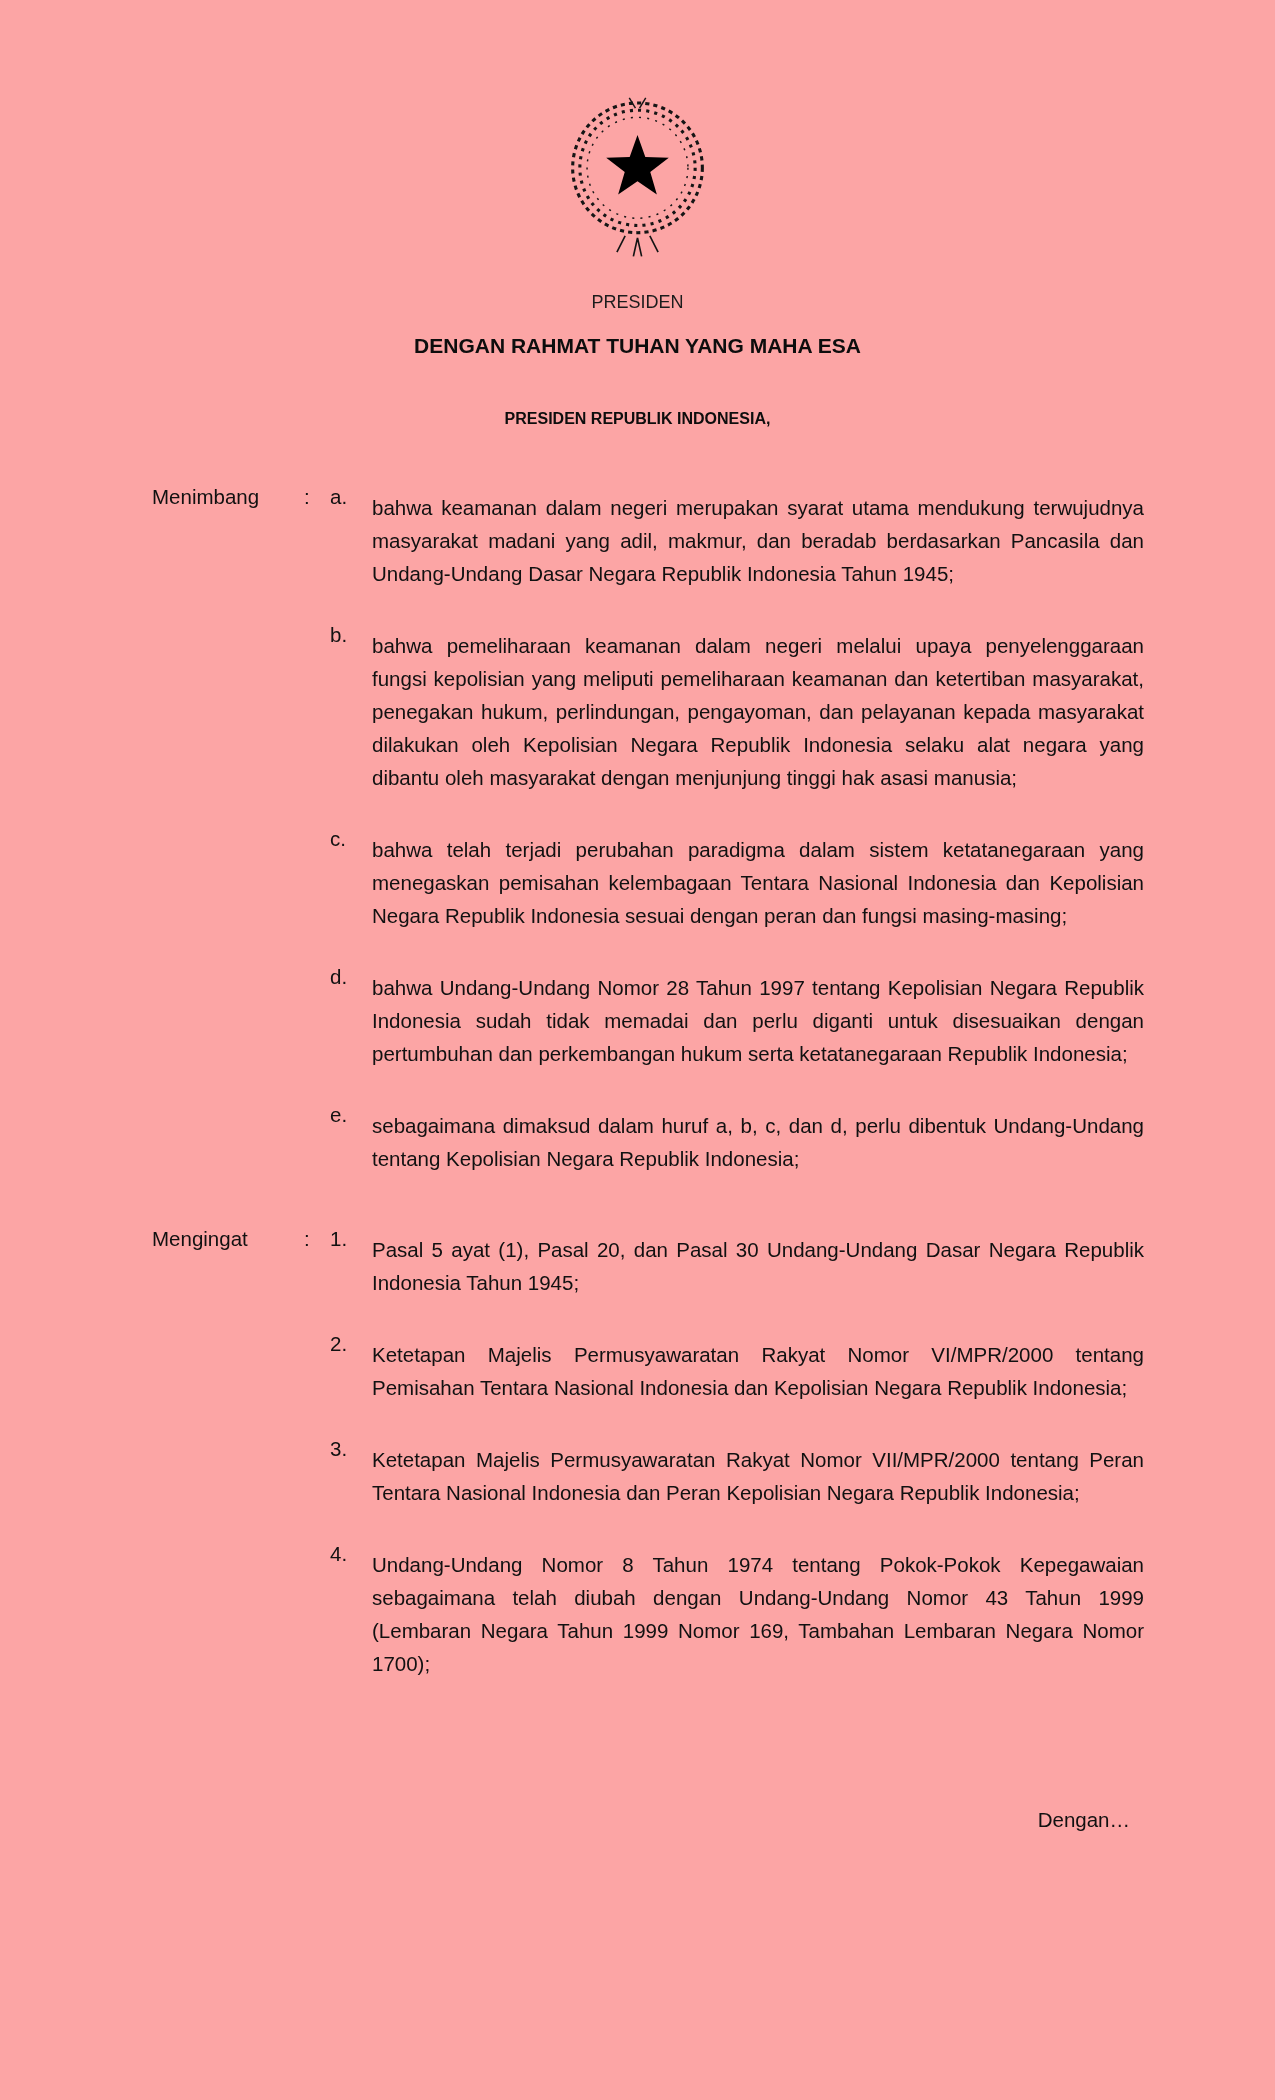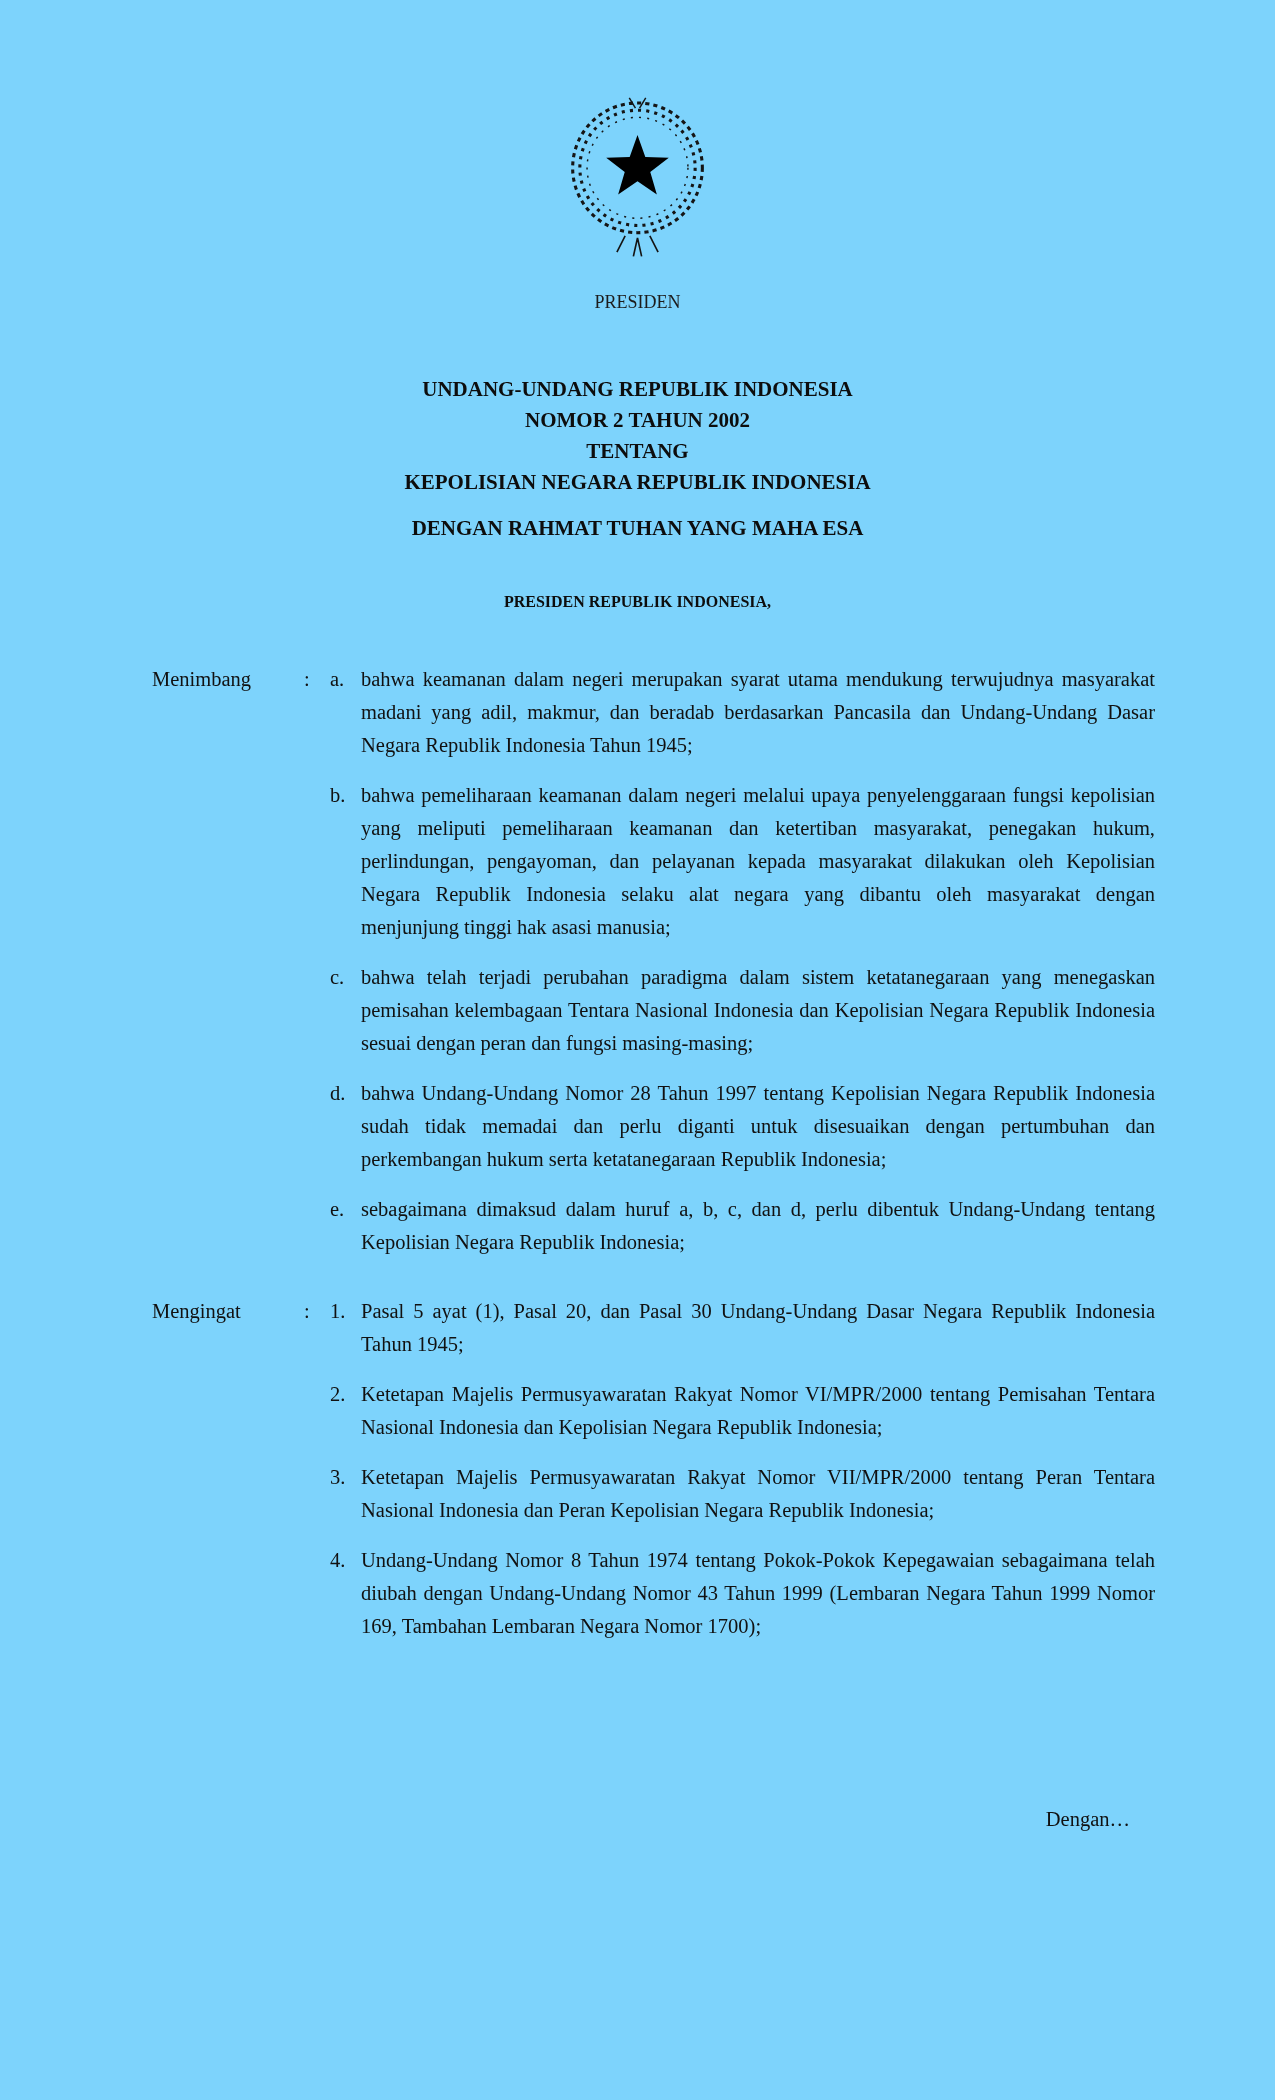--- a/index.html
+++ b/index.html
@@ -5,23 +5,23 @@
   html, body {
     margin: 0;
     padding: 0;
     background: #ffffff;
   }
   .page {
     position: relative;
     width: 1275px;
     height: 2100px;
     margin: 0 auto;
-    background: #7dd3fc;
+    background: #fca5a5;
     color: #111111;
-    font-family: Liberation Serif, serif;
+    font-family: Liberation Sans, sans-serif;
     overflow: hidden;
   }
   .seal-wrap {
     display: flex;
     justify-content: center;
     padding-top: 85px;
   }
   .center { text-align: center; }
   .agency {
     margin-top: 26px;
@@ -65,21 +65,21 @@
     white-space: nowrap;
   }
   .clause-item {
     display: grid;
     grid-template-columns: 31px 1fr;
     margin-bottom: 17px;
   }
   .clause-item:last-child { margin-bottom: 0; }
   .clause-item .marker { line-height: 33px; }
   .clause-item p {
-    margin: 0;
+    margin: 11px;
     text-align: justify;
     line-height: 33px;
   }
   .footer-cont {
     position: absolute;
     top: 1808px;
     right: 145px;
     font-size: 20.5px;
     color: #111111;
   }
@@ -105,26 +105,20 @@
       </g>
 
       <polygon points="85,48 92.6,69.5 115.4,70.1 97.4,84 103.8,105.9 85,93 66.2,105.9 72.6,84 54.6,70.1 77.4,69.5" fill="#000000"></polygon>
     </svg>
   </div>
 
   <div class="agency center">
     <div>PRESIDEN</div>
   </div>
 
-  <div class="title-block center">
-    <div>UNDANG-UNDANG REPUBLIK INDONESIA</div>
-    <div>NOMOR 2 TAHUN 2002</div>
-    <div>TENTANG</div>
-    <div>KEPOLISIAN NEGARA REPUBLIK INDONESIA</div>
-  </div>
 
   <div class="invocation center">DENGAN RAHMAT TUHAN YANG MAHA ESA</div>
 
   <div class="authority center">PRESIDEN REPUBLIK INDONESIA,</div>
 
   <div class="doc-body">
 
     <section class="clause">
       <div class="clause-label">Menimbang</div>
       <div class="clause-colon">:</div>

